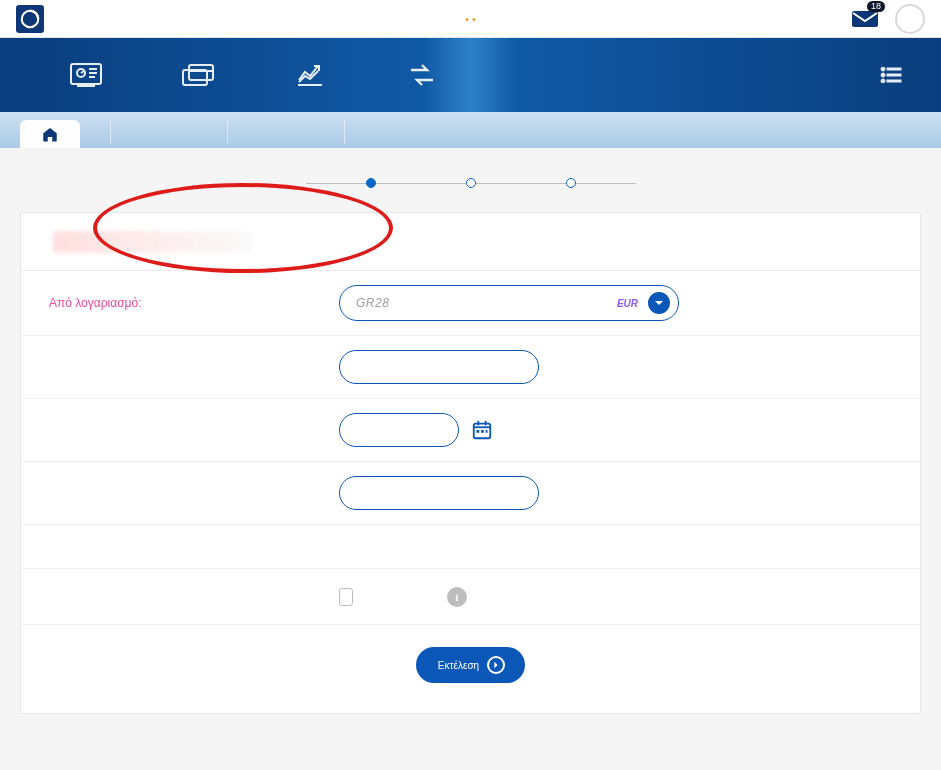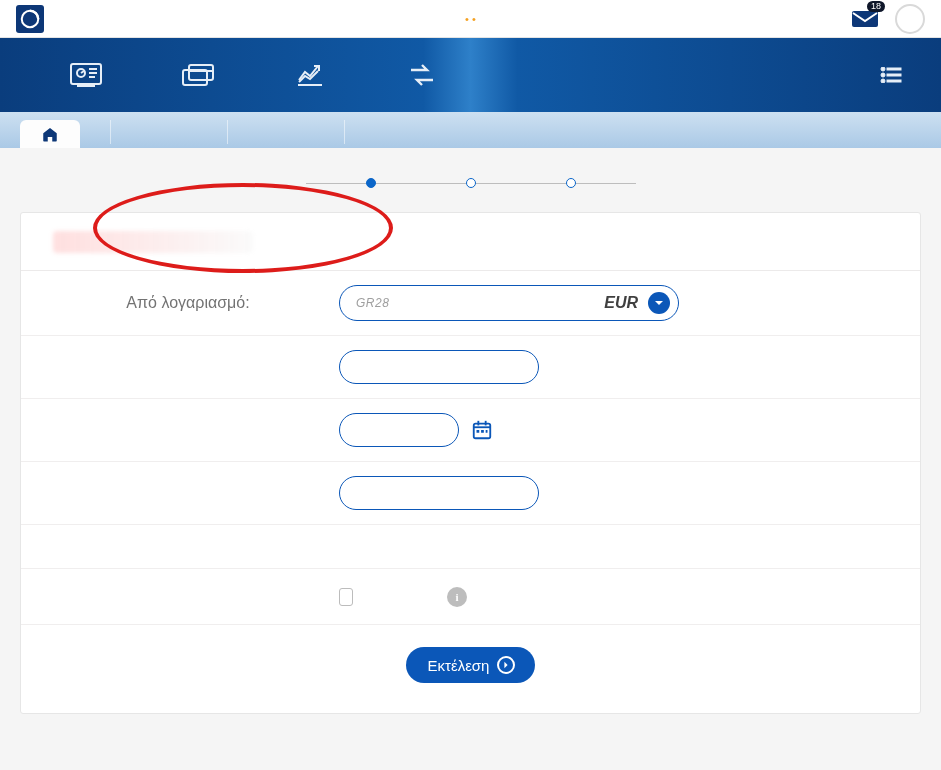--- a/index.html
+++ b/index.html
@@ -35,43 +35,43 @@
     .step-dot { width: 10px; height: 10px; border-radius: 50%; border: 1px solid #0b66c9; background: #fff; }
     .step-dot.active { background: #0b66c9; border-color: #0b66c9; }
 
     
     .card { background: #fff; margin: 0 20px 30px; border: 1px solid #e6e6e6; border-radius: 3px; position: relative; }
     .card-header { height: 58px; border-bottom: 1px solid #eceaea; position: relative; display: flex; align-items: center; padding: 0 32px; }
     .blur-box { width: 200px; height: 22px; background: linear-gradient(90deg, rgba(255,128,128,.25), rgba(240,240,240,.3)); filter: blur(2px); border-radius: 4px; }
     .red-ellipse { position: absolute; left: 72px; top: -30px; width: 300px; height: 90px; border: 4px solid #dd1c1a; border-radius: 50%; pointer-events: none; }
 
     .row { display: flex; align-items: center; padding: 14px 28px; border-bottom: 1px solid #f0eeee; min-height: 56px; }
-    .row .label { width: 290px; text-align: center; color: #737373; font-size: 16px; padding-right: 12px; }
+    .row .label { width: 290px; text-align: left; color: #ec4899; font-size: 12px; padding-right: 12px; }
     .row .control { flex: 1; display: flex; align-items: center; gap: 12px; }
 
     
     .select-pill { width: 340px; height: 36px; border: 1.5px solid #0b57b8; border-radius: 20px; display: flex; align-items: center; padding: 0 8px 0 16px; font-size: 12px; color: #9e9e9e; gap: 10px; background: #fff; font-style: italic; }
     .select-pill .acct { letter-spacing: .5px; }
     .select-pill .mid { flex: 1; }
-    .select-pill .cur { color: #404040; font-weight: 600; font-size: 16px; }
+    .select-pill .cur { color: #8b5cf6; font-weight: 600; font-size: 10px; }
     .select-pill .dd { width: 22px; height: 22px; border-radius: 50%; background: #0b57b8; display: flex; align-items: center; justify-content: center; }
     .select-pill .dd svg { width: 10px; height: 10px; fill: #fff; }
 
     .input-pill { height: 34px; border: 1.5px solid #0b57b8; border-radius: 18px; background: #fff; display: flex; align-items: center; justify-content: center; font-size: 12px; color: #cfcfcf; }
     .w200 { width: 200px; }
     .w120 { width: 120px; }
 
     .cal-icon { color: #0b57b8; width: 22px; height: 22px; display: flex; align-items: center; justify-content: center; }
     .mini-select { width: 14px; height: 18px; border: 1px solid #bcbcbc; border-radius: 3px; }
     .info-dot { width: 20px; height: 20px; border-radius: 50%; background: #bdbdbd; color: #fff; display: flex; align-items: center; justify-content: center; font-size: 11px; font-weight: bold; font-family: serif; }
 
     .row.empty { min-height: 44px; }
 
     .submit-row { display: flex; justify-content: center; padding: 22px 0 30px; }
-    .submit-btn { background: #0b57b8; color: #fff; border: none; border-radius: 20px; height: 36px; padding: 0 20px 0 22px; font-size: 15px; display: flex; align-items: center; gap: 8px; }
+    .submit-btn { background: #0b57b8; color: #fff; border: none; border-radius: 20px; height: 36px; padding: 0 20px 0 22px; font-size: 10px; display: flex; align-items: center; gap: 8px; }
     .submit-btn .circ { width: 18px; height: 18px; border: 2px solid #fff; border-radius: 50%; display: flex; align-items: center; justify-content: center; }
     .submit-btn .circ svg { width: 8px; height: 8px; fill: #fff; }
   </style>
 </head>
 <body>
 
 <div class="topbar">
   <div class="logo">
     <svg viewBox="0 0 24 24">
         <circle cx="12" cy="12" r="9" fill="none" stroke="#fff" stroke-width="2.2"></circle>

